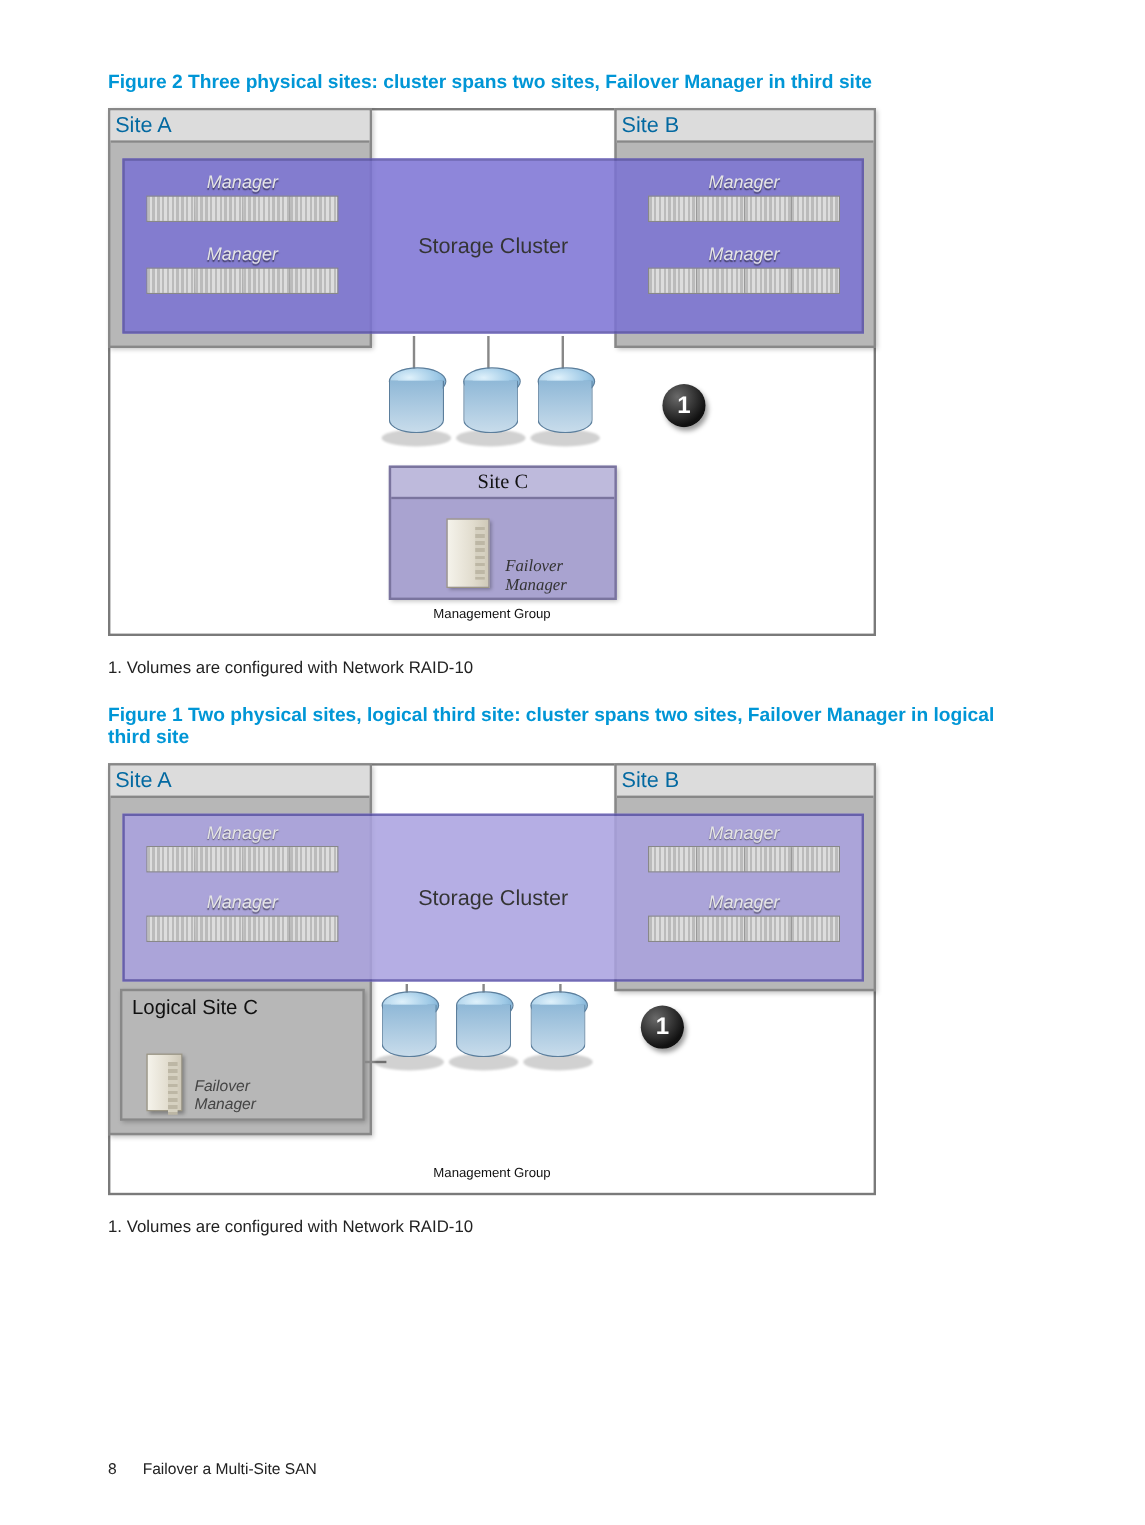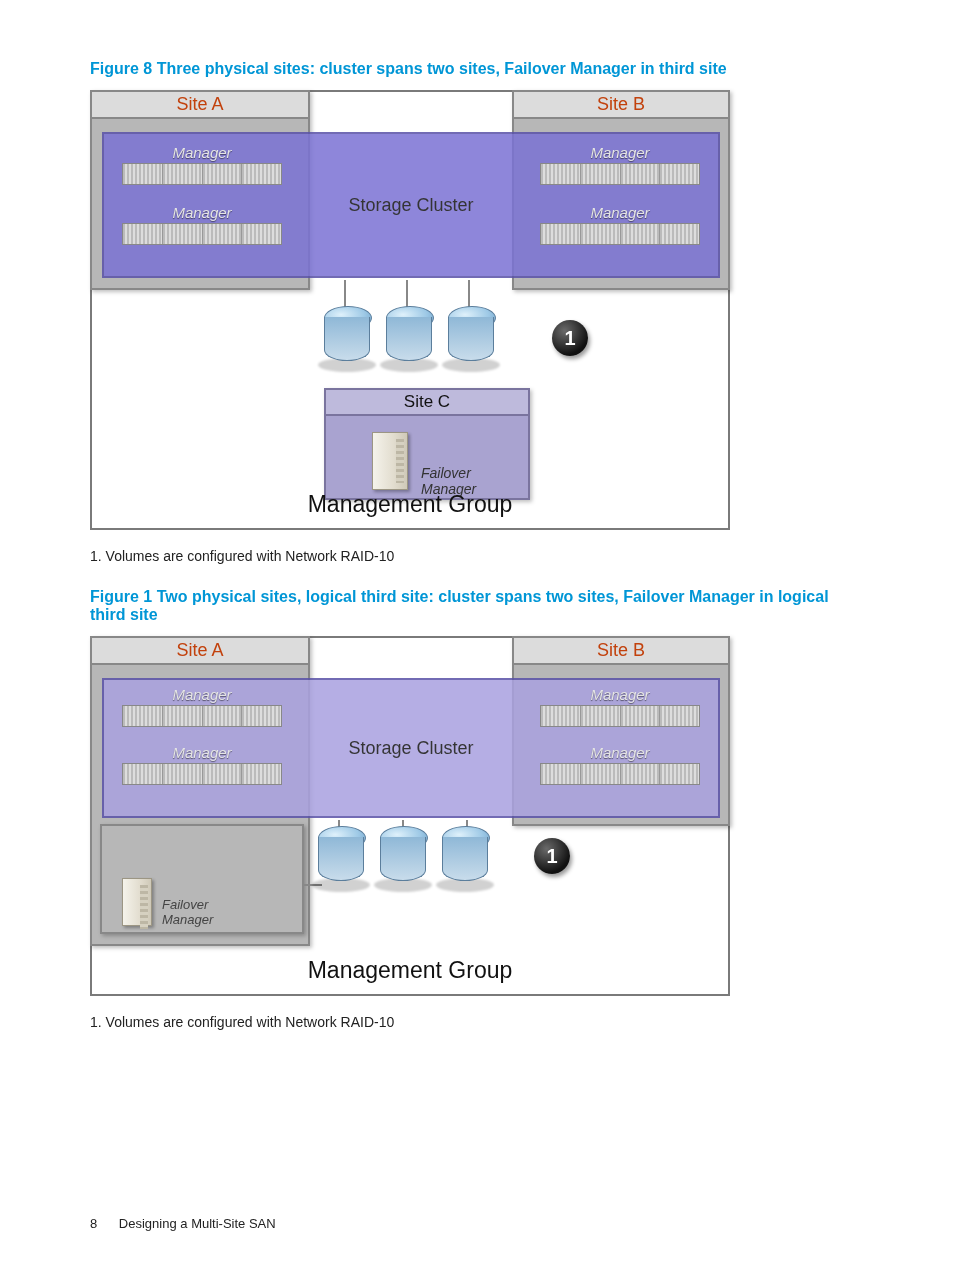--- a/index.html
+++ b/index.html
@@ -35,52 +35,52 @@
   .frame {
     border: 2px solid #7a7a7a;
     background: #fff;
     position: relative;
     margin: 0 0 4px 0;
   }
   .frame1 { width: 640px; height: 440px; }
   .frame2 { width: 640px; height: 360px; }
   .mg-label {
     text-align: center;
-    font-size: 23px;
+    font-size: 11px;
     color: #111;
     position: absolute;
     bottom: 10px;
     width: 100%;
   }
   
   .site-box {
     position: absolute;
     background: #b7b7b7;
     border: 2px solid #888;
     box-shadow: 2px 2px 4px rgba(0,0,0,.25);
   }
   .site-header {
     background: #dcdcdc;
     border-bottom: 2px solid #888;
-    text-align: center;
+    text-align: left;
     font-size: 18px;
-    padding: 2px 16px;
-    color: #c2410c;
+    padding: 2px 4px;
+    color: #0369a1;
   }
   .siteA1 { top: -2px; left: -2px; width: 220px; height: 200px; }
   .siteB1 { top: -2px; right: -2px; width: 218px; height: 200px; }
   .siteA2 { top: -2px; left: -2px; width: 220px; height: 310px; }
   .siteB2 { top: -2px; right: -2px; width: 218px; height: 190px; }
   .siteC-box {
     position: absolute;
     background: #a9a3d0;
     border: 2px solid #7a749e;
     box-shadow: 2px 2px 4px rgba(0,0,0,.25);
   }
-  .siteC1 { top: 296px; left: 232px; width: 206px; height: 112px; }
+  .siteC1 { top: 296px; left: 232px; width: 190px; height: 112px; font-family: Liberation Serif, serif; }
   .logicalC { bottom: 10px; left: 8px; width: 204px; height: 110px; background: #b7b7b7; border: 2px solid #888; position: absolute; box-shadow: 2px 2px 4px rgba(0,0,0,.25);}
   .siteC-header { text-align:center; font-size:17px; padding:2px 0; border-bottom:2px solid #7a749e; color:#111; background:rgba(255,255,255,0.25);}
   .logicalC .siteC-header { border-bottom:none; font-size:17px; text-align:left; padding:4px 8px; background:transparent;}
   
   .cluster-band {
     position: absolute;
     background: #7b72d4;
     opacity: 0.85;
     border: 2px solid #5a52a8;
     text-align: center;
@@ -179,21 +179,21 @@
     position:absolute; font-style:italic; font-size:14px; color:#333;margin-top:37px;
   }
   .fm1 { left: 95px; top: 38px; }
   .logicalC .tower { left: 20px; bottom: 6px; width:30px; height:48px;}
   .logicalC .fm-label { left: 60px; top: 34px; font-size:13px; color:#444;}
   .hline { position:absolute; height:2px; background:#888; }
 </style>
 </head>
 <body>
 
-<div class="fig-caption">Figure 8 Three physical sites: cluster spans two sites, Failover Manager in third site</div>
+<div class="fig-caption">Figure 2 Three physical sites: cluster spans two sites, Failover Manager in third site</div>
 
 <div class="frame frame1">
 
   <div class="site-box siteA1">
     <div class="site-header">Site A</div>
   </div>
 
   <div class="site-box siteB1">
     <div class="site-header">Site B</div>
   </div>
@@ -273,20 +273,21 @@
 <div class="note-text">1. Volumes are configured with Network RAID-10</div>
 
 <div class="fig-caption">Figure 1 Two physical sites, logical third site: cluster spans two sites, Failover Manager in logical third site</div>
 
 <div class="frame frame2">
 
   <div class="site-box siteA2">
     <div class="site-header">Site A</div>
 
     <div class="logicalC">
+      <div class="siteC-header">Logical Site C</div>
       <div class="tower"></div>
       <div class="fm-label" style="white-space:pre;">Failover
 Manager</div>
     </div>
   </div>
 
   <div class="site-box siteB2">
     <div class="site-header">Site B</div>
   </div>
 
@@ -354,14 +355,14 @@
   </div>
 
   <div class="badge badge2a">1</div>
   <div class="mg-label">Management Group</div>
 </div>
 
 <div class="note-text">1. Volumes are configured with Network RAID-10</div>
 
 <div class="page-footer">
   <span class="pgnum">8</span>
-  <span>Designing a Multi-Site SAN</span>
+  <span>Failover a Multi-Site SAN</span>
 </div>
 
 </body></html>

